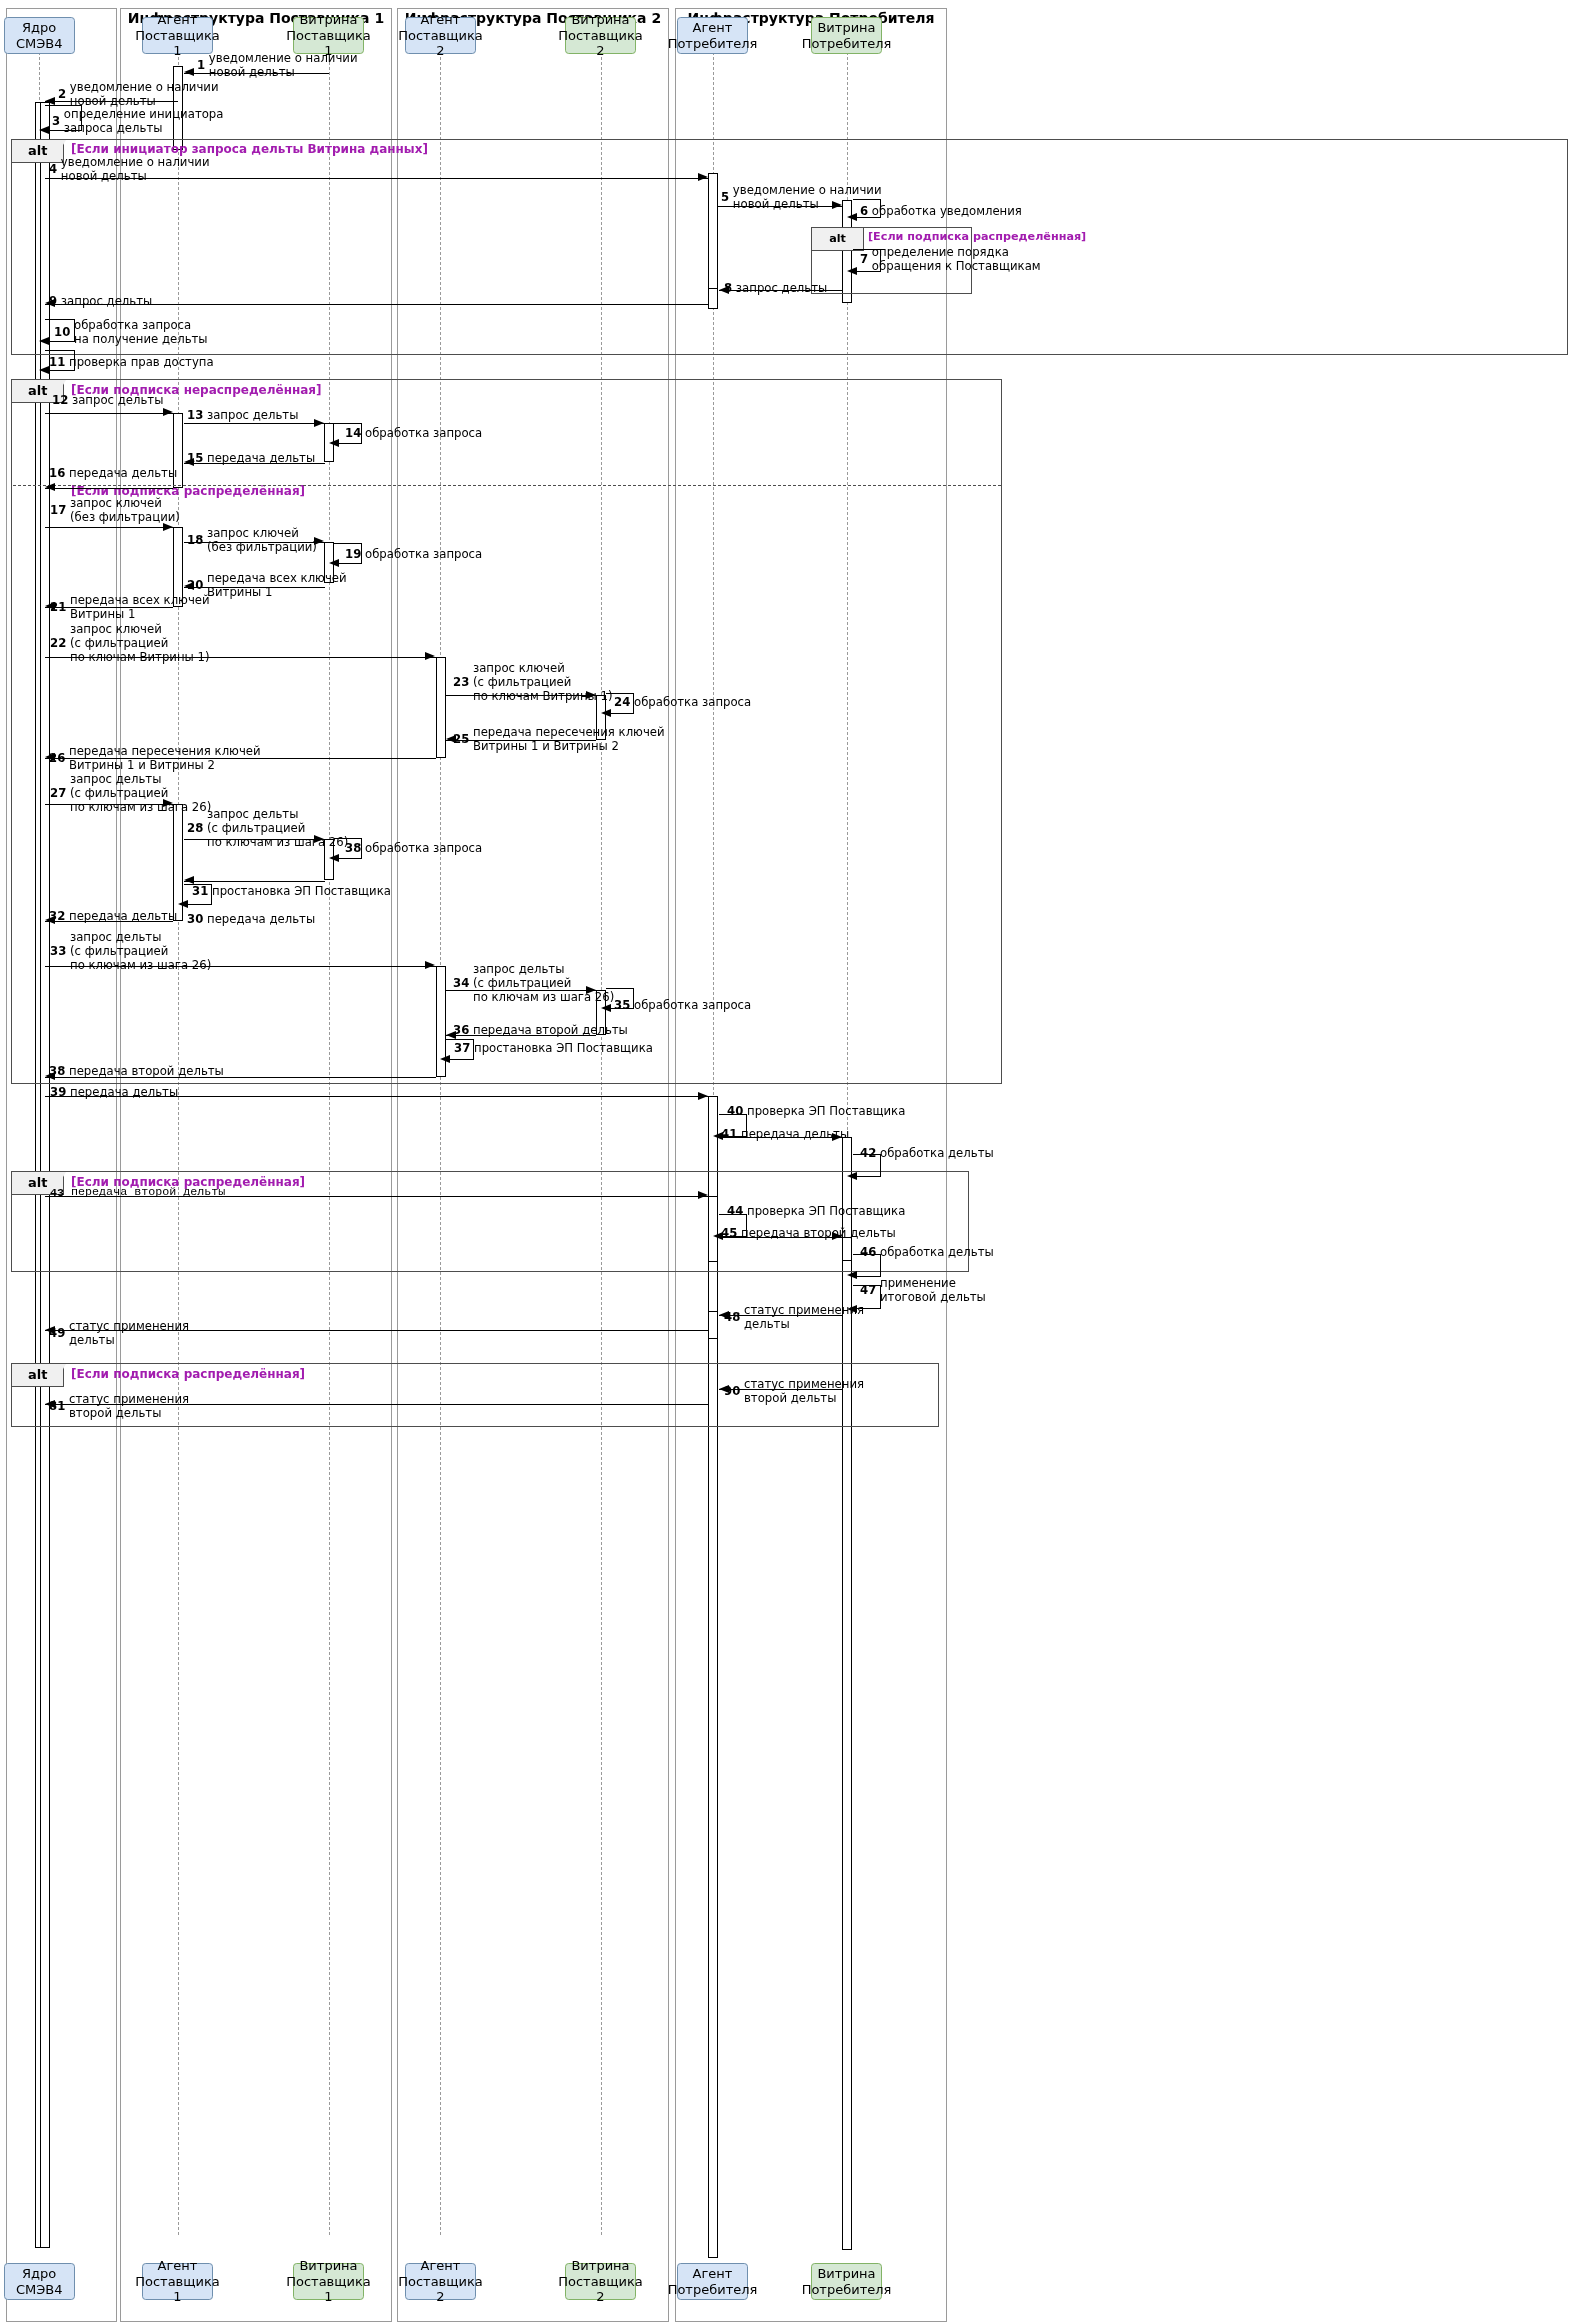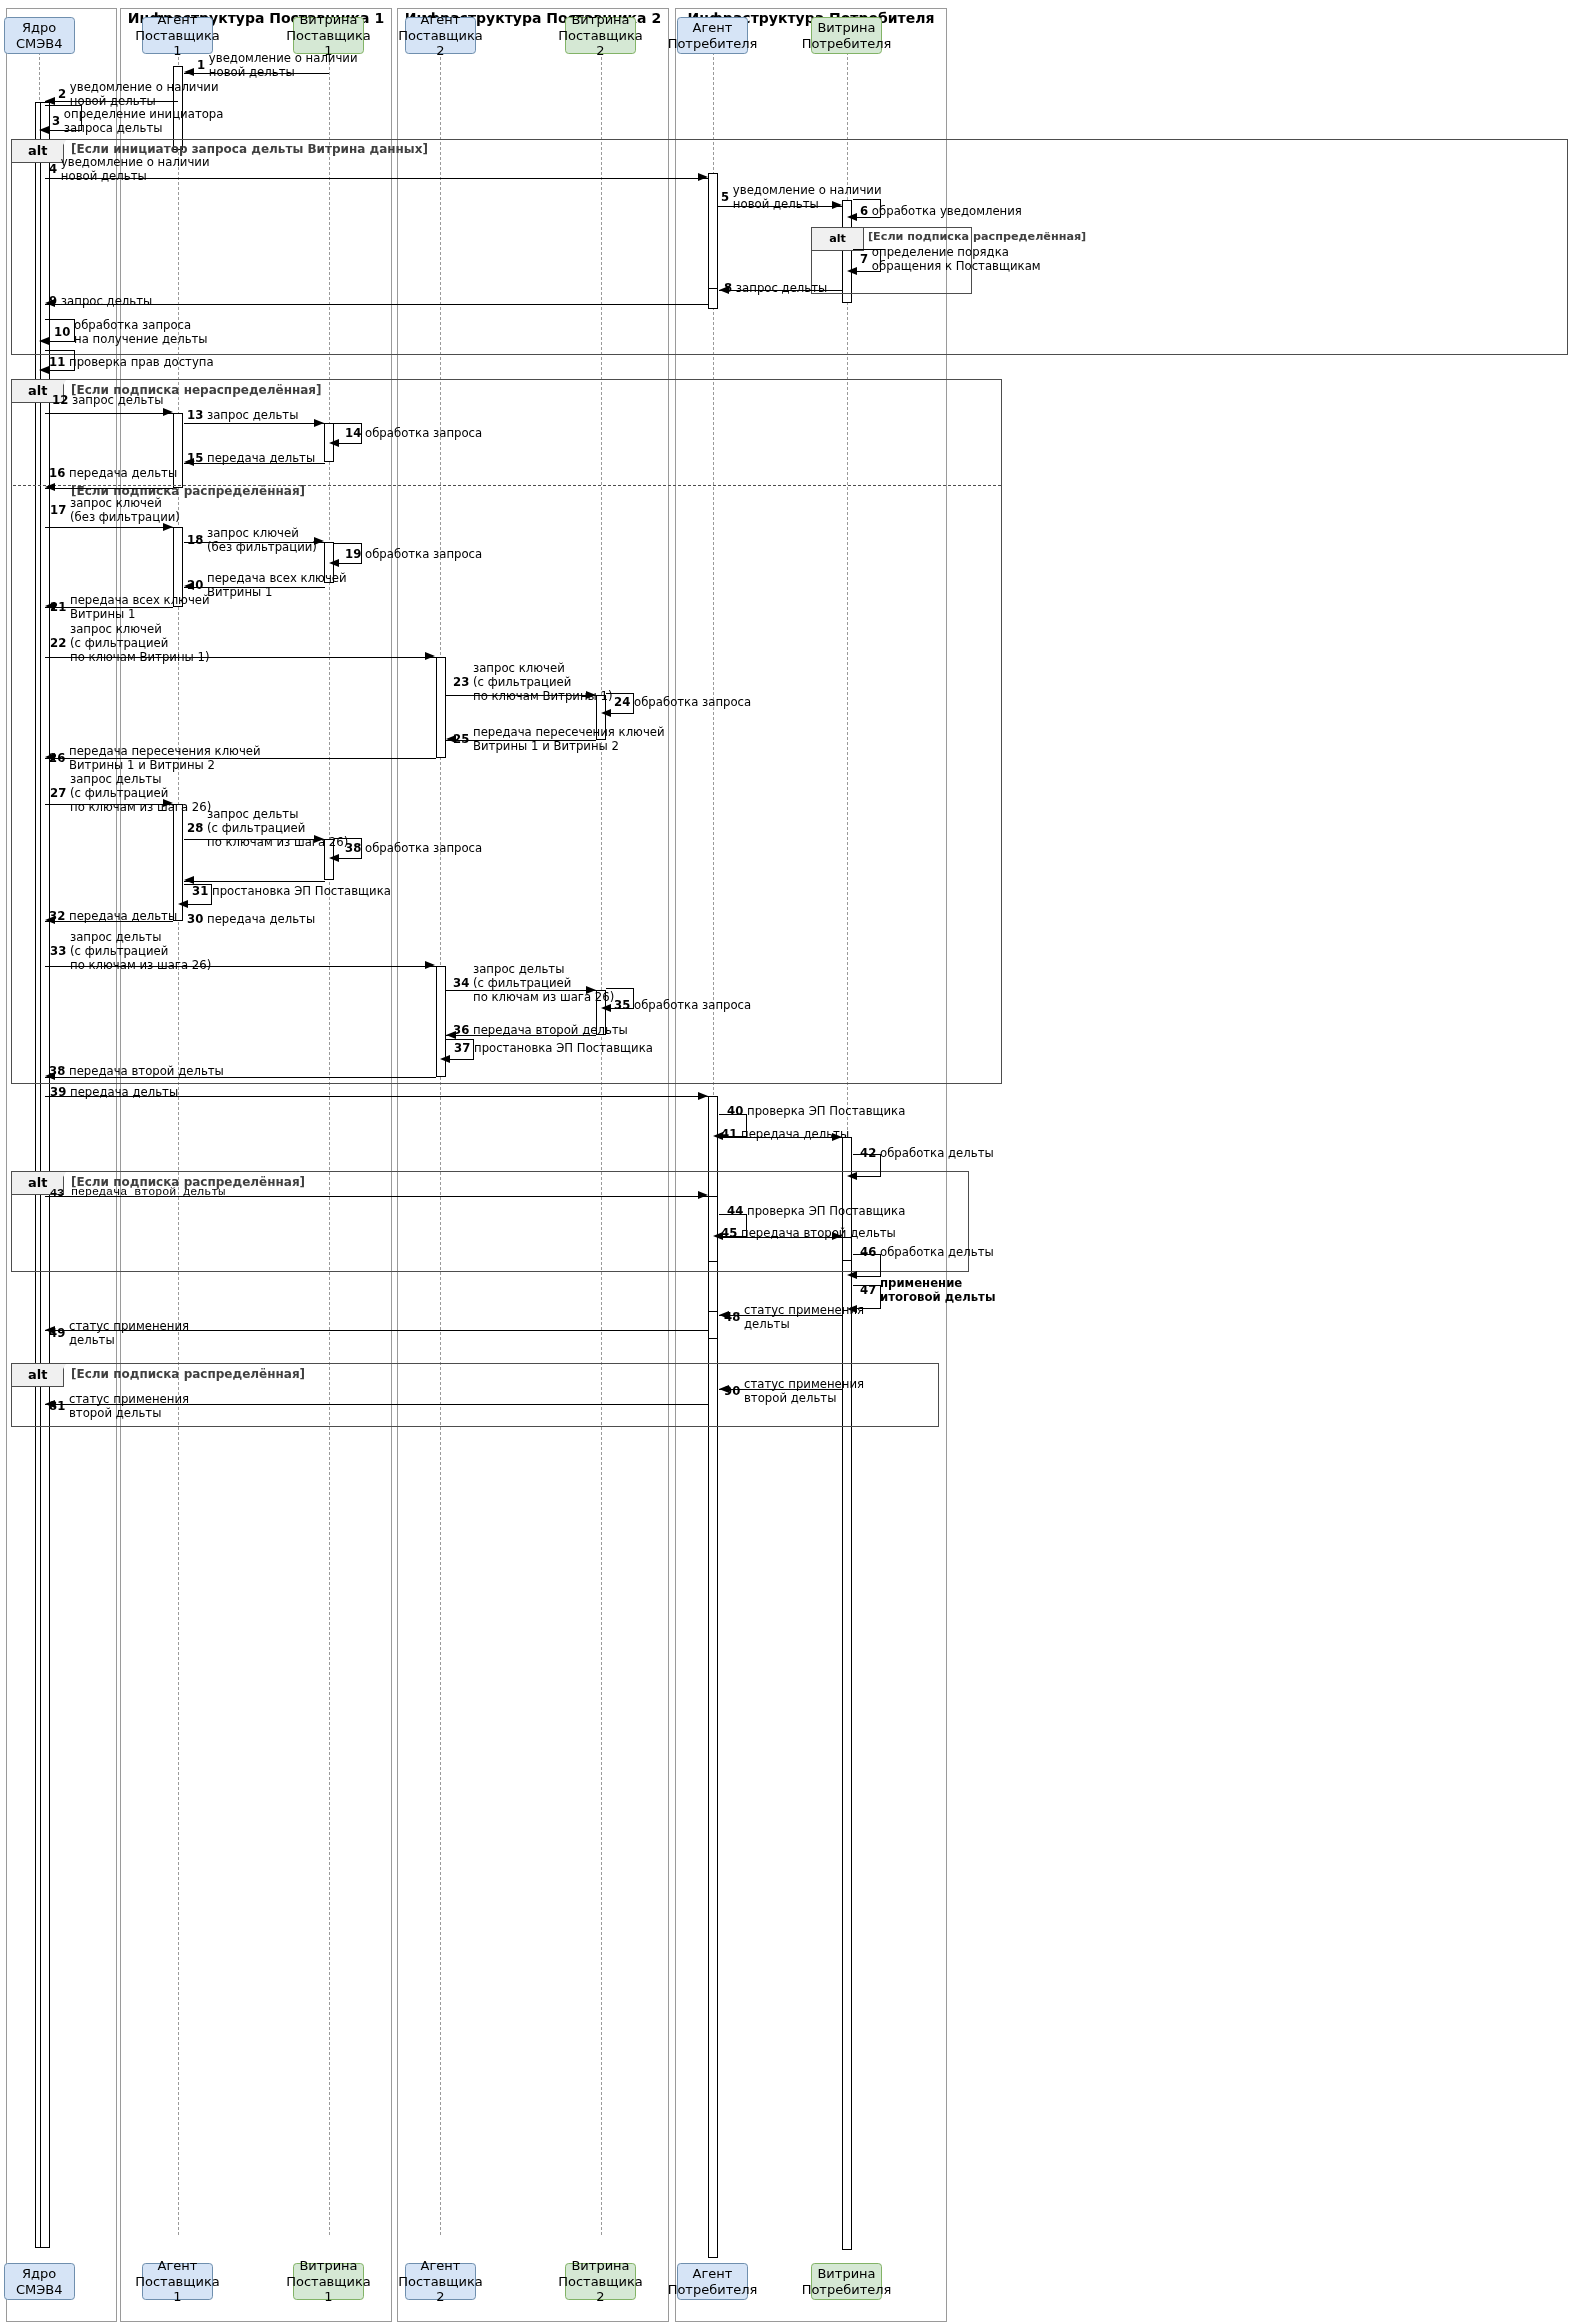--- a/index.html
+++ b/index.html
@@ -27,21 +27,21 @@
   .num{font-weight:bold;}
 
   .self{position:absolute;box-sizing:border-box;border:0.9px solid #000;border-left:none;background:transparent;}
 
   .frame{position:absolute;box-sizing:border-box;border:1.9px solid #4d4d4d;background:transparent;}
   .frame .lab{position:absolute;left:0;top:0;height:22.5px;min-width:52px;background:#f0f0f0;
         border-right:1.9px solid #4d4d4d;border-bottom:1.9px solid #4d4d4d;
         font-weight:bold;font-size:13px;display:flex;align-items:center;justify-content:center;
         padding:0 9.4px;box-sizing:border-box;}
   .frame .labcut{position:absolute;top:0;width:0;height:0;border-top:22.5px solid #f0f0f0;border-right:13px solid transparent;}
-  .cond{position:absolute;font-weight:bold;font-size:12px;color:#404040;white-space:nowrap;text-align:center;}
+  .cond{position:absolute;font-weight:bold;font-size:12px;color:#a21caf;white-space:nowrap;text-align:center;}
   .divider{position:absolute;height:0;border-top:0.9px dashed #4d4d4d;}
 </style>
 </head>
 <body>
 
 <div id="diagram">
     <div class="grpbox" style="left:5.6px;top:7.5px;width:111px;height:2314px;"></div>
     <div class="grpbox" style="left:120px;top:7.5px;width:272px;height:2314px;"></div>
     <div class="grptitle" style="left:120px;top:10.3px;width:272px;">Инфраструктура Поставщика 1</div>
     <div class="grpbox" style="left:397px;top:7.5px;width:272px;height:2314px;"></div>
@@ -315,21 +315,21 @@
     <div class="arr left" style="left:713px;top:1232px;"></div>
     <div class="msgtxt" style="left:727px;top:1205px;"><span class="num">44</span><span> </span><span style="white-space: pre; display: inline-block; vertical-align: middle;">проверка ЭП Поставщика</span></div>
     <div class="msgline" style="left:718px;top:1237px;width:125px;"></div>
     <div class="arr right" style="left:832px;top:1232px;"></div>
     <div class="msgtxt" style="left:721px;top:1227px;"><span class="num">45</span><span> </span><span style="white-space: pre; display: inline-block; vertical-align: middle;">передача второй дельты</span></div>
     <div class="self" style="left:853px;top:1254px;width:28px;height:22.5px;border-top:0.9px solid #000;border-bottom:0.9px solid #000;border-right:0.9px solid #000;"></div>
     <div class="arr left" style="left:847px;top:1271px;"></div>
     <div class="msgtxt" style="left:860px;top:1246px;"><span class="num">46</span><span> </span><span style="white-space: pre; display: inline-block; vertical-align: middle;">обработка дельты</span></div>
     <div class="self" style="left:853px;top:1285px;width:28px;height:24px;border-top:0.9px solid #000;border-bottom:0.9px solid #000;border-right:0.9px solid #000;"></div>
     <div class="arr left" style="left:847px;top:1305px;"></div>
-    <div class="msgtxt" style="left:860px;top:1277px;"><span class="num">47</span><span> </span><span style="white-space: pre; display: inline-block; vertical-align: middle; font-weight: bold;">применение
+    <div class="msgtxt" style="left:860px;top:1277px;"><span class="num">47</span><span> </span><span style="white-space: pre; display: inline-block; vertical-align: middle;">применение
 итоговой дельты</span></div>
     <div class="msgline" style="left:719px;top:1315px;width:124px;"></div>
     <div class="arr left" style="left:719px;top:1311px;"></div>
     <div class="msgtxt" style="left:724px;top:1304px;"><span class="num">48</span><span> </span><span style="white-space: pre; display: inline-block; vertical-align: middle;">статус применения
 дельты</span></div>
     <div class="msgline" style="left:45px;top:1330px;width:663px;"></div>
     <div class="arr left" style="left:45px;top:1326px;"></div>
     <div class="msgtxt" style="left:49px;top:1320px;"><span class="num">49</span><span> </span><span style="white-space: pre; display: inline-block; vertical-align: middle;">статус применения
 дельты</span></div>
     <div class="msgline" style="left:719px;top:1389px;width:124px;"></div>

